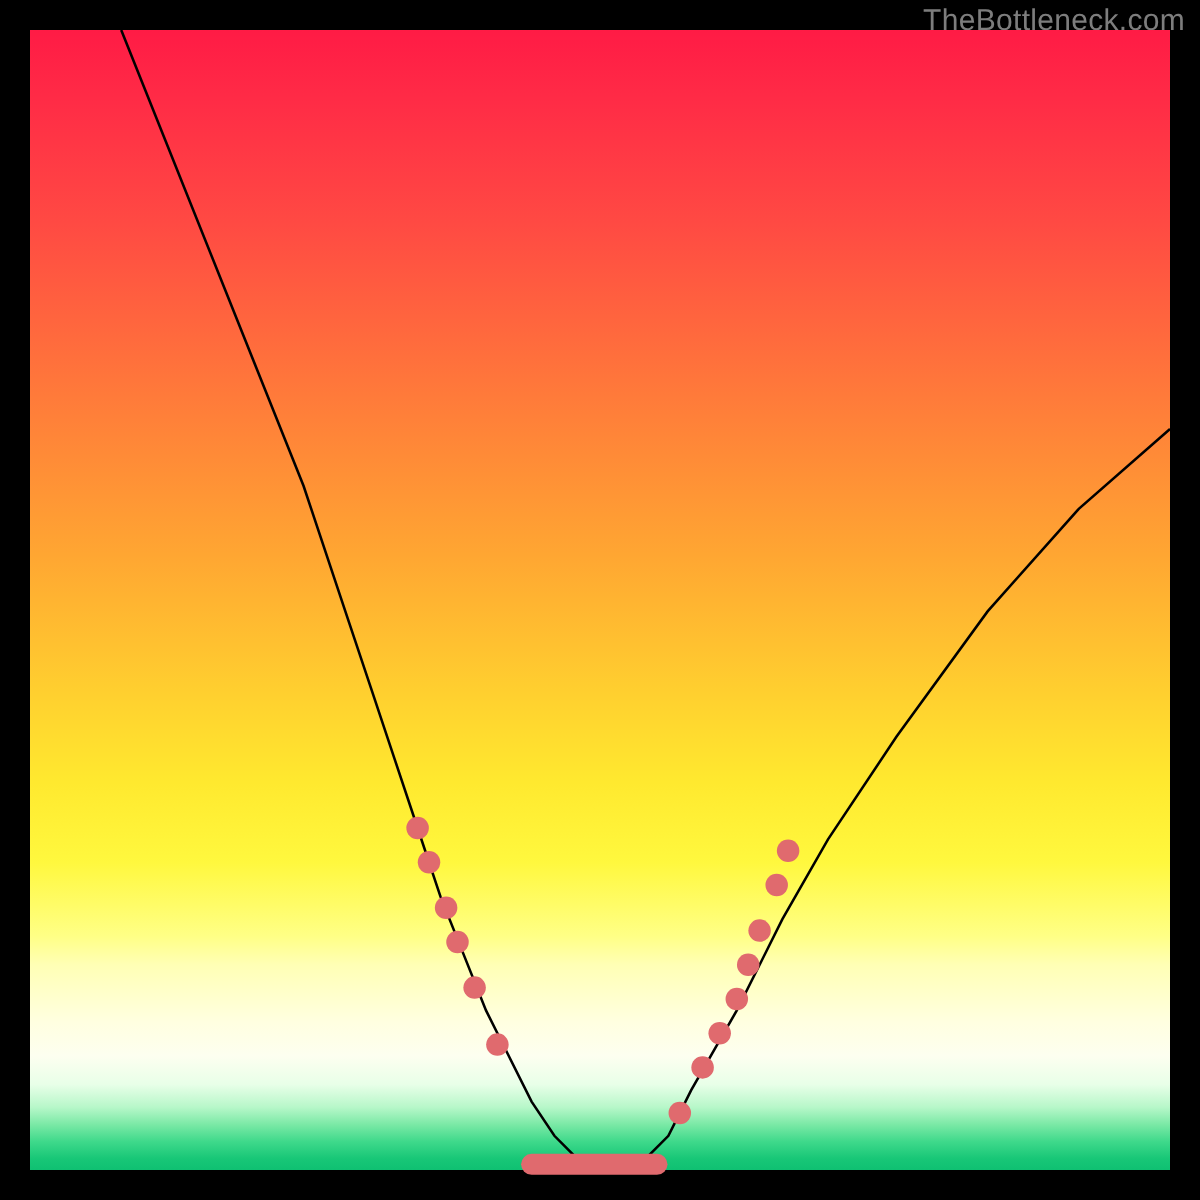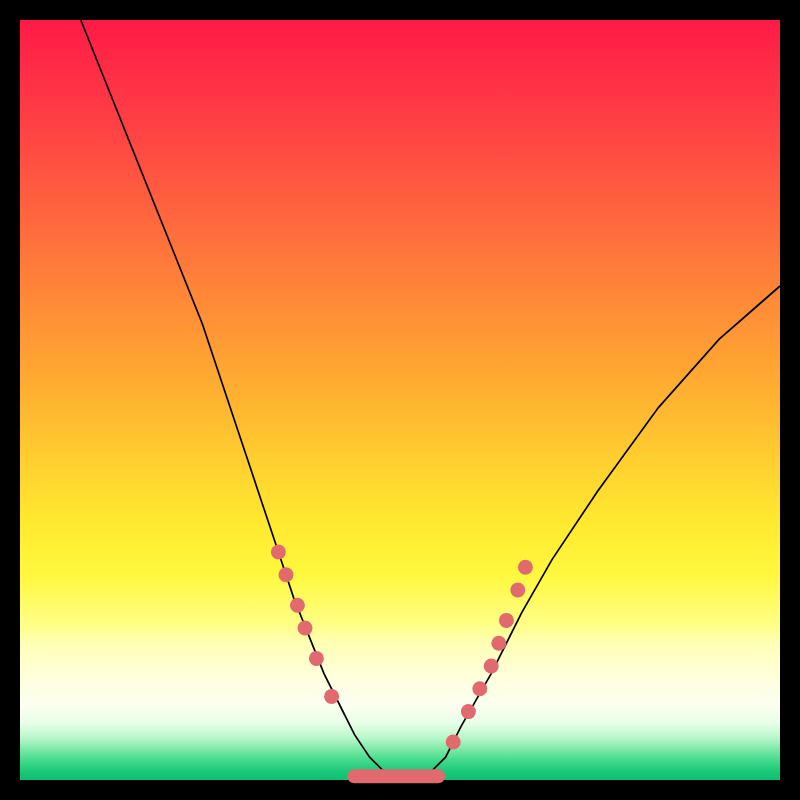--- a/index.html
+++ b/index.html
@@ -76,20 +76,21 @@
     font-size: 20px;
     letter-spacing: 0.2px;
     font-weight: 500;
     user-select: none;
   }
 </style>
 </head>
 <body>
 
 <div class="stage">
+  <div class="watermark">TheBottleneck.com</div>
 
   <div class="plot">
     <svg viewBox="0 0 760 760">
       <path id="curve-path" class="curve" d="M60.8 0.0 L91.2 76.0 L121.6 152.0 L152.0 228.0 L182.4 304.0 L212.8 395.2 L228.0 440.8 L243.2 486.4 L258.4 532.0 L273.6 577.6 L288.8 615.6 L304.0 653.6 L319.2 684.0 L334.4 714.4 L349.6 737.2 L364.8 752.4 L380.0 760.0 L395.2 760.0 L410.4 752.4 L425.6 737.2 L440.8 706.8 L471.2 653.6 L501.6 592.8 L532.0 539.6 L577.6 471.2 L638.4 387.6 L699.2 319.2 L760.0 266.0"></path>
       <path id="flat-path" class="flat" d="M334.4 756.2 L418.0 756.2"></path>
       <g id="dots-left">
           <circle cx="258.4" cy="532.0" r="7.5" class="dot"></circle>
           <circle cx="266.0" cy="554.8" r="7.5" class="dot"></circle>
           <circle cx="277.4" cy="585.2" r="7.5" class="dot"></circle>
           <circle cx="285.0" cy="608.0" r="7.5" class="dot"></circle>

